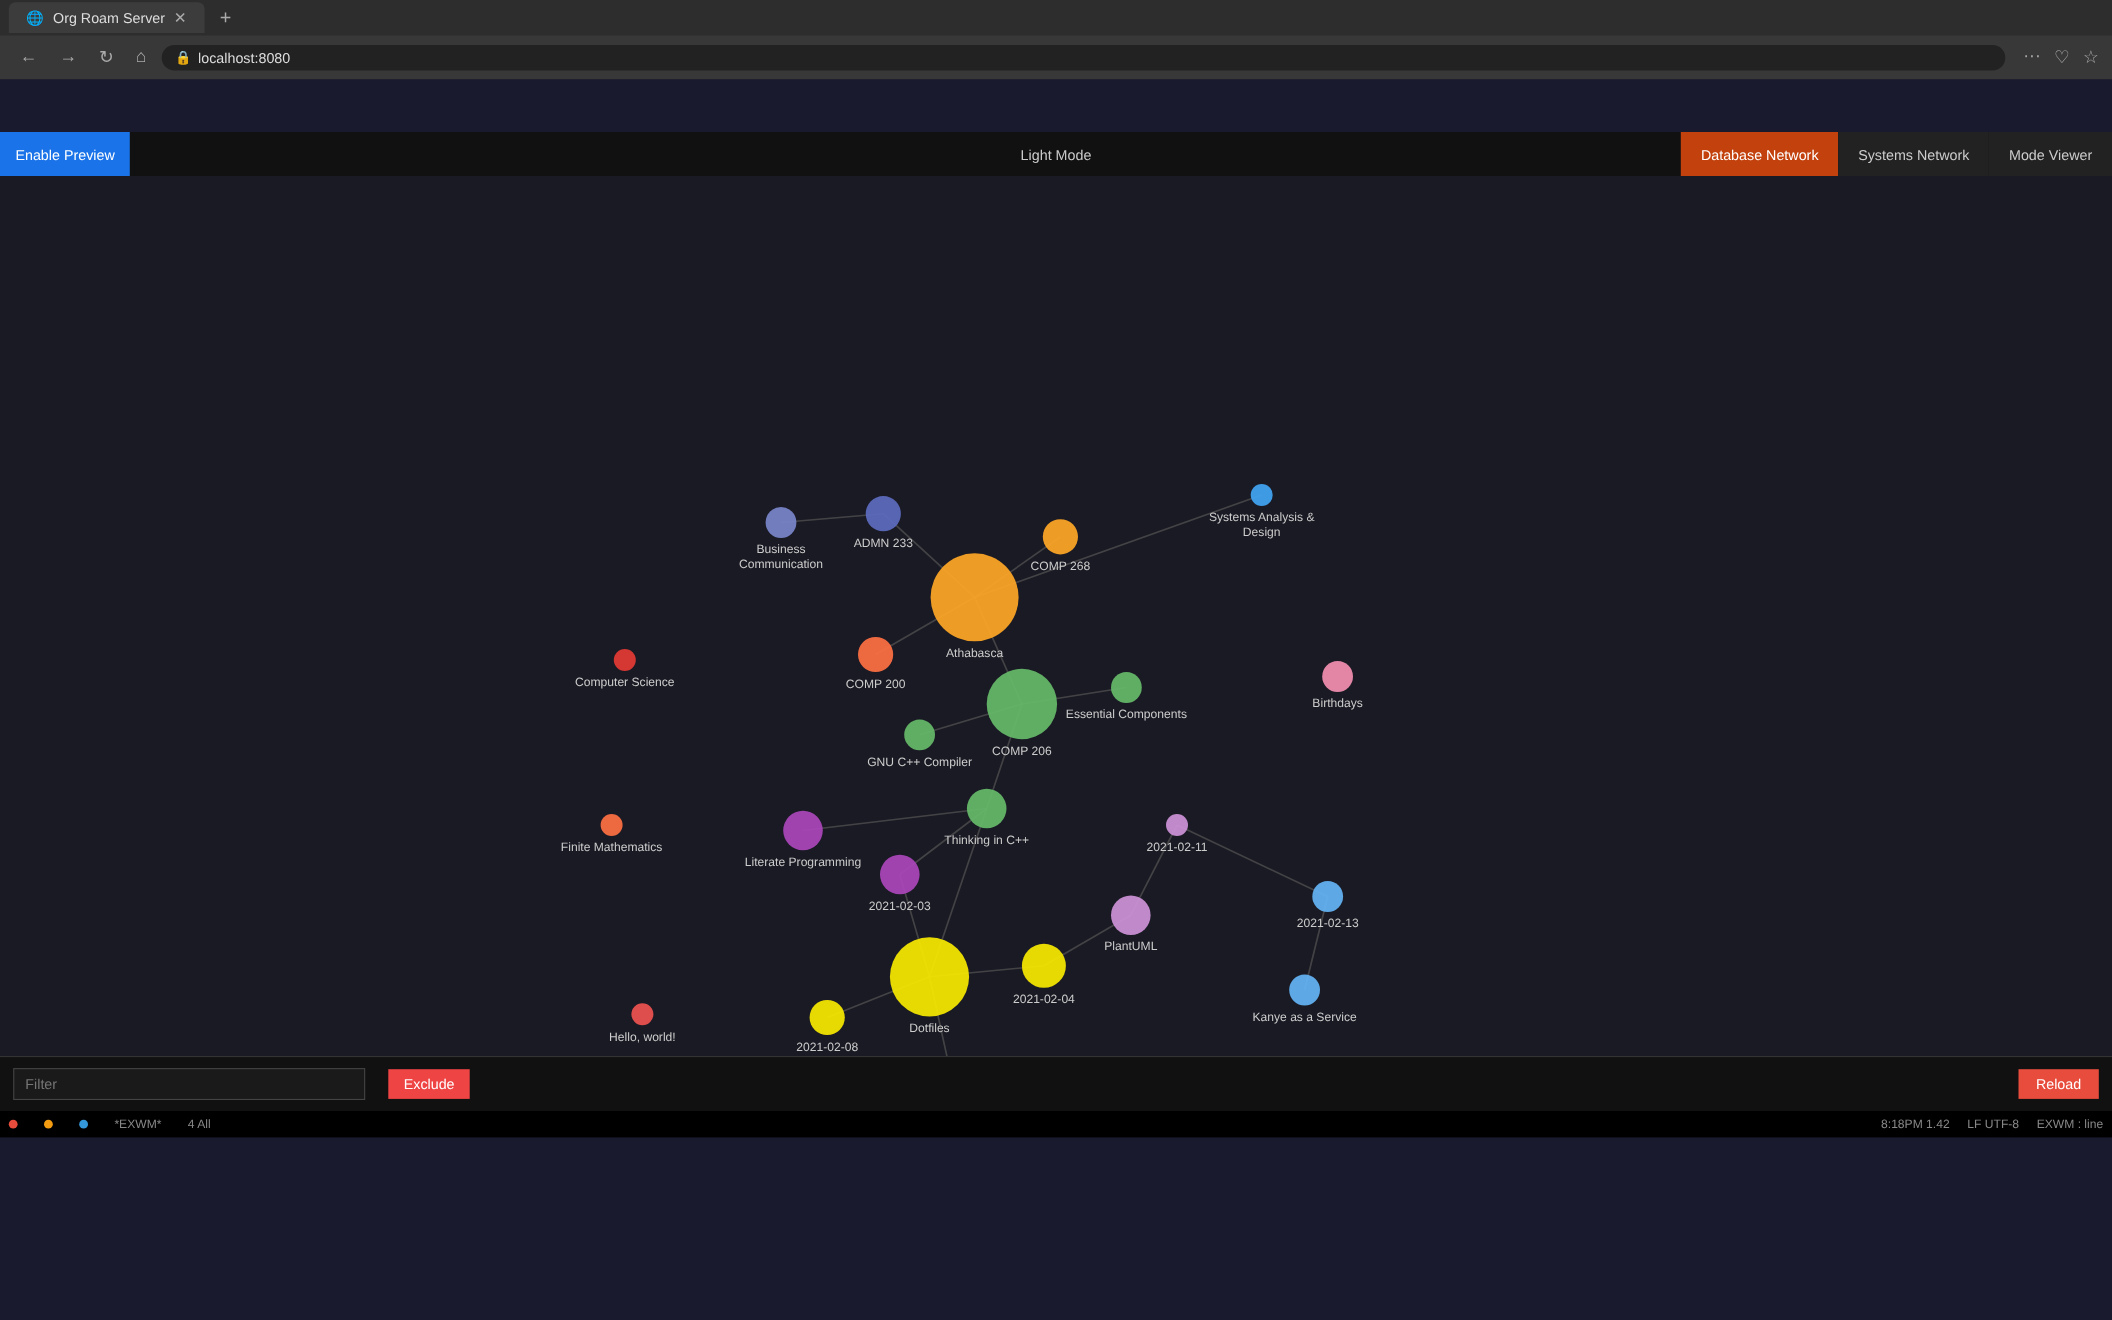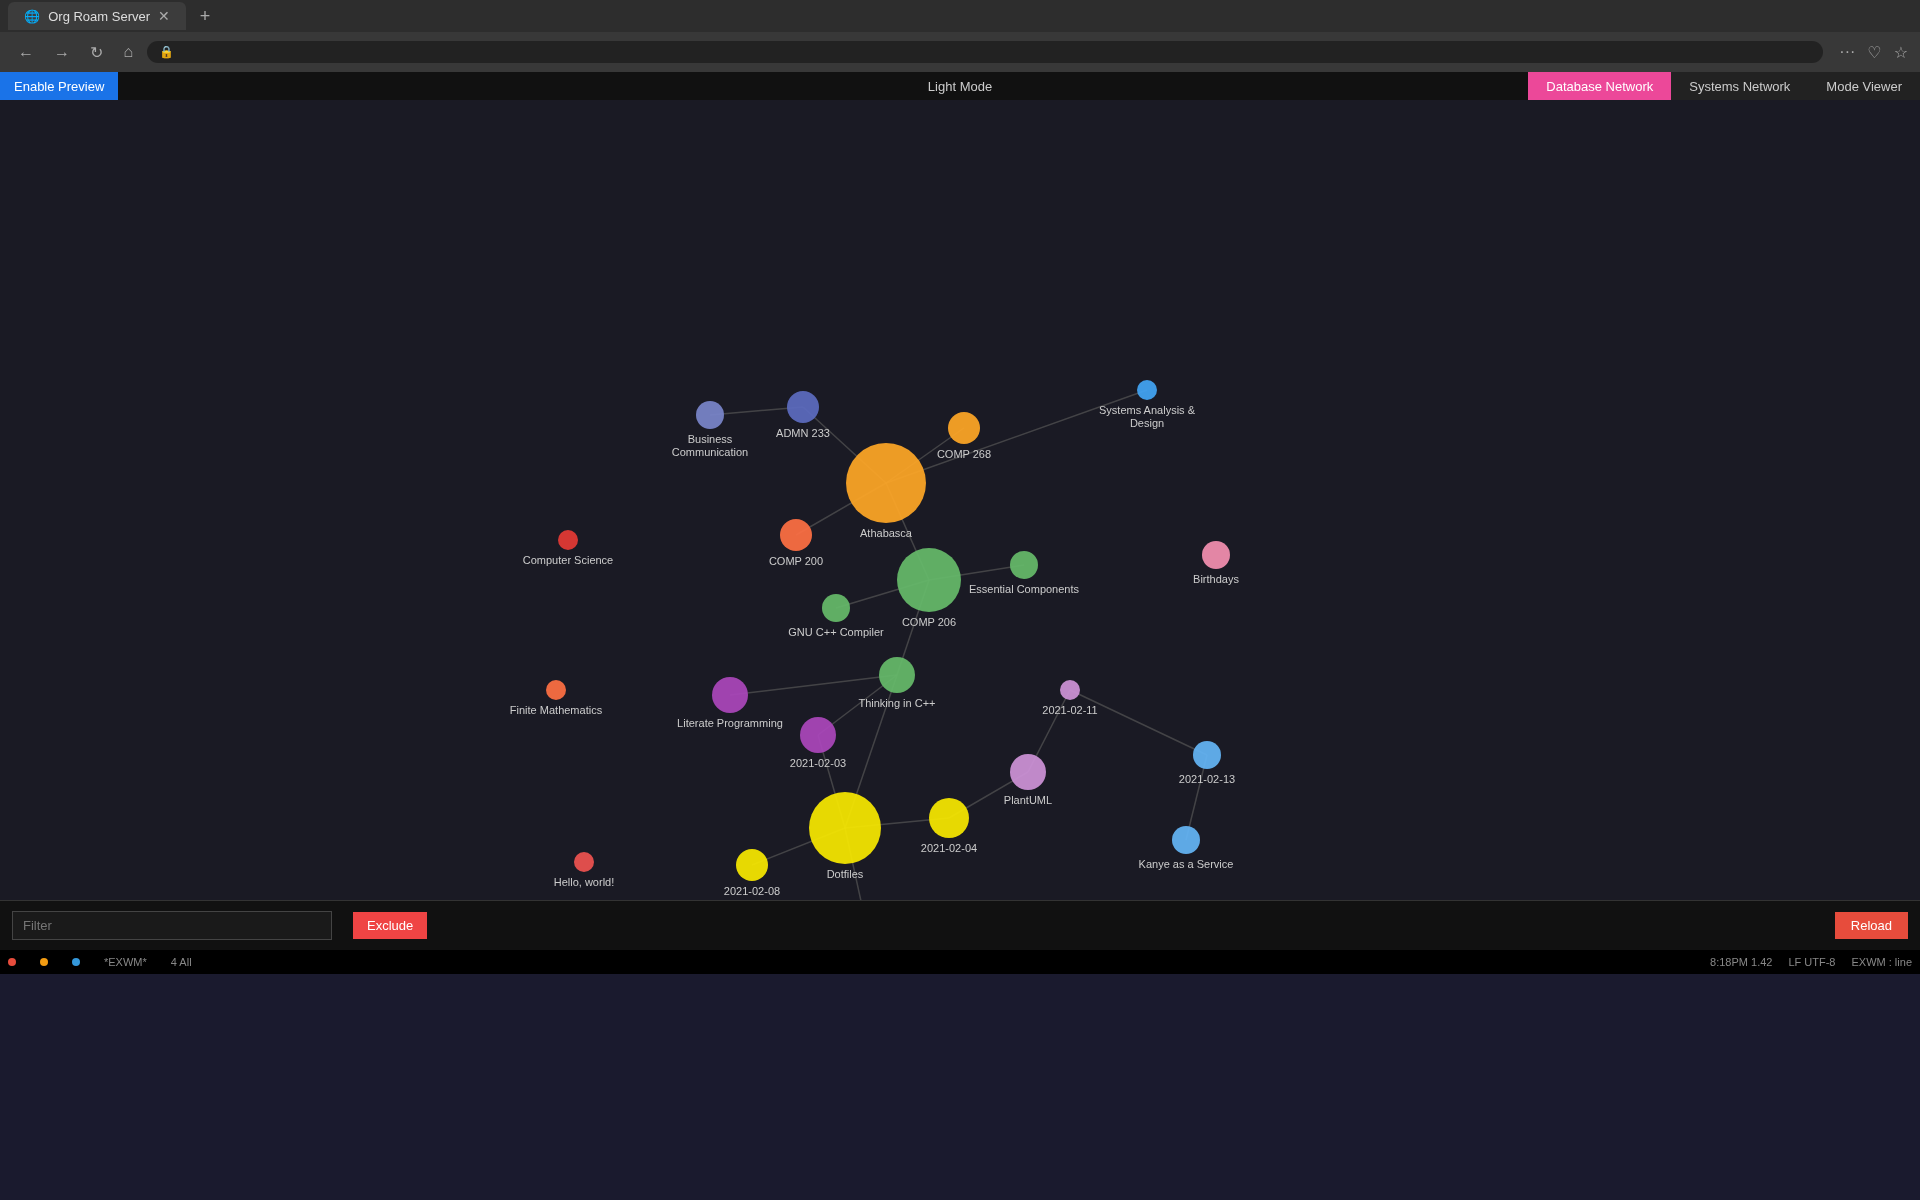--- a/index.html
+++ b/index.html
@@ -45,24 +45,25 @@
       align-items: center;
       padding: 4px 12px;
       gap: 6px;
     }
     .address-bar { background: none; border: none; color: #ddd; font-size: 13px; outline: none; flex: 1; }
     .nav-icons { display: flex; gap: 12px; margin-left: 8px; color: #aaa; font-size: 16px; }
 
     
     .app-toolbar {
       background: #111;
-      height: 28px;
+      height: 40px;
       display: flex;
       align-items: center;
       position: relative;
+      margin-top: 48px;
     }
     .enable-preview-btn {
       background: #1a73e8;
       color: white;
       border: none;
       padding: 6px 14px;
       font-size: 13px;
       cursor: pointer;
       height: 100%;
     }
@@ -81,21 +82,21 @@
     }
     .toolbar-tab {
       padding: 6px 18px;
       font-size: 13px;
       cursor: pointer;
       display: flex;
       align-items: center;
       height: 100%;
       border: none;
     }
-    .toolbar-tab.active { background: #ec4899; color: white; }
+    .toolbar-tab.active { background: #c2410c; color: white; }
     .toolbar-tab:not(.active) { background: #222; color: #ccc; }
 
     
     .main-canvas {
       position: relative;
       width: 1920px;
       height: 800px;
       background: #1a1a24;
       overflow: hidden;
     }
@@ -174,20 +175,21 @@
   <span class="new-tab">+</span>
 </div>
 
 <div class="browser-nav">
   <button class="nav-btn">←</button>
   <button class="nav-btn">→</button>
   <button class="nav-btn">↻</button>
   <button class="nav-btn">⌂</button>
   <div class="address-bar-wrap">
     <span>🔒</span>
+    <input class="address-bar" value="localhost:8080" style="">
   </div>
   <div class="nav-icons">
     <span>···</span>
     <span>♡</span>
     <span>☆</span>
   </div>
 </div>
 
 <div class="app-toolbar">
   <button class="enable-preview-btn">Enable Preview</button>

